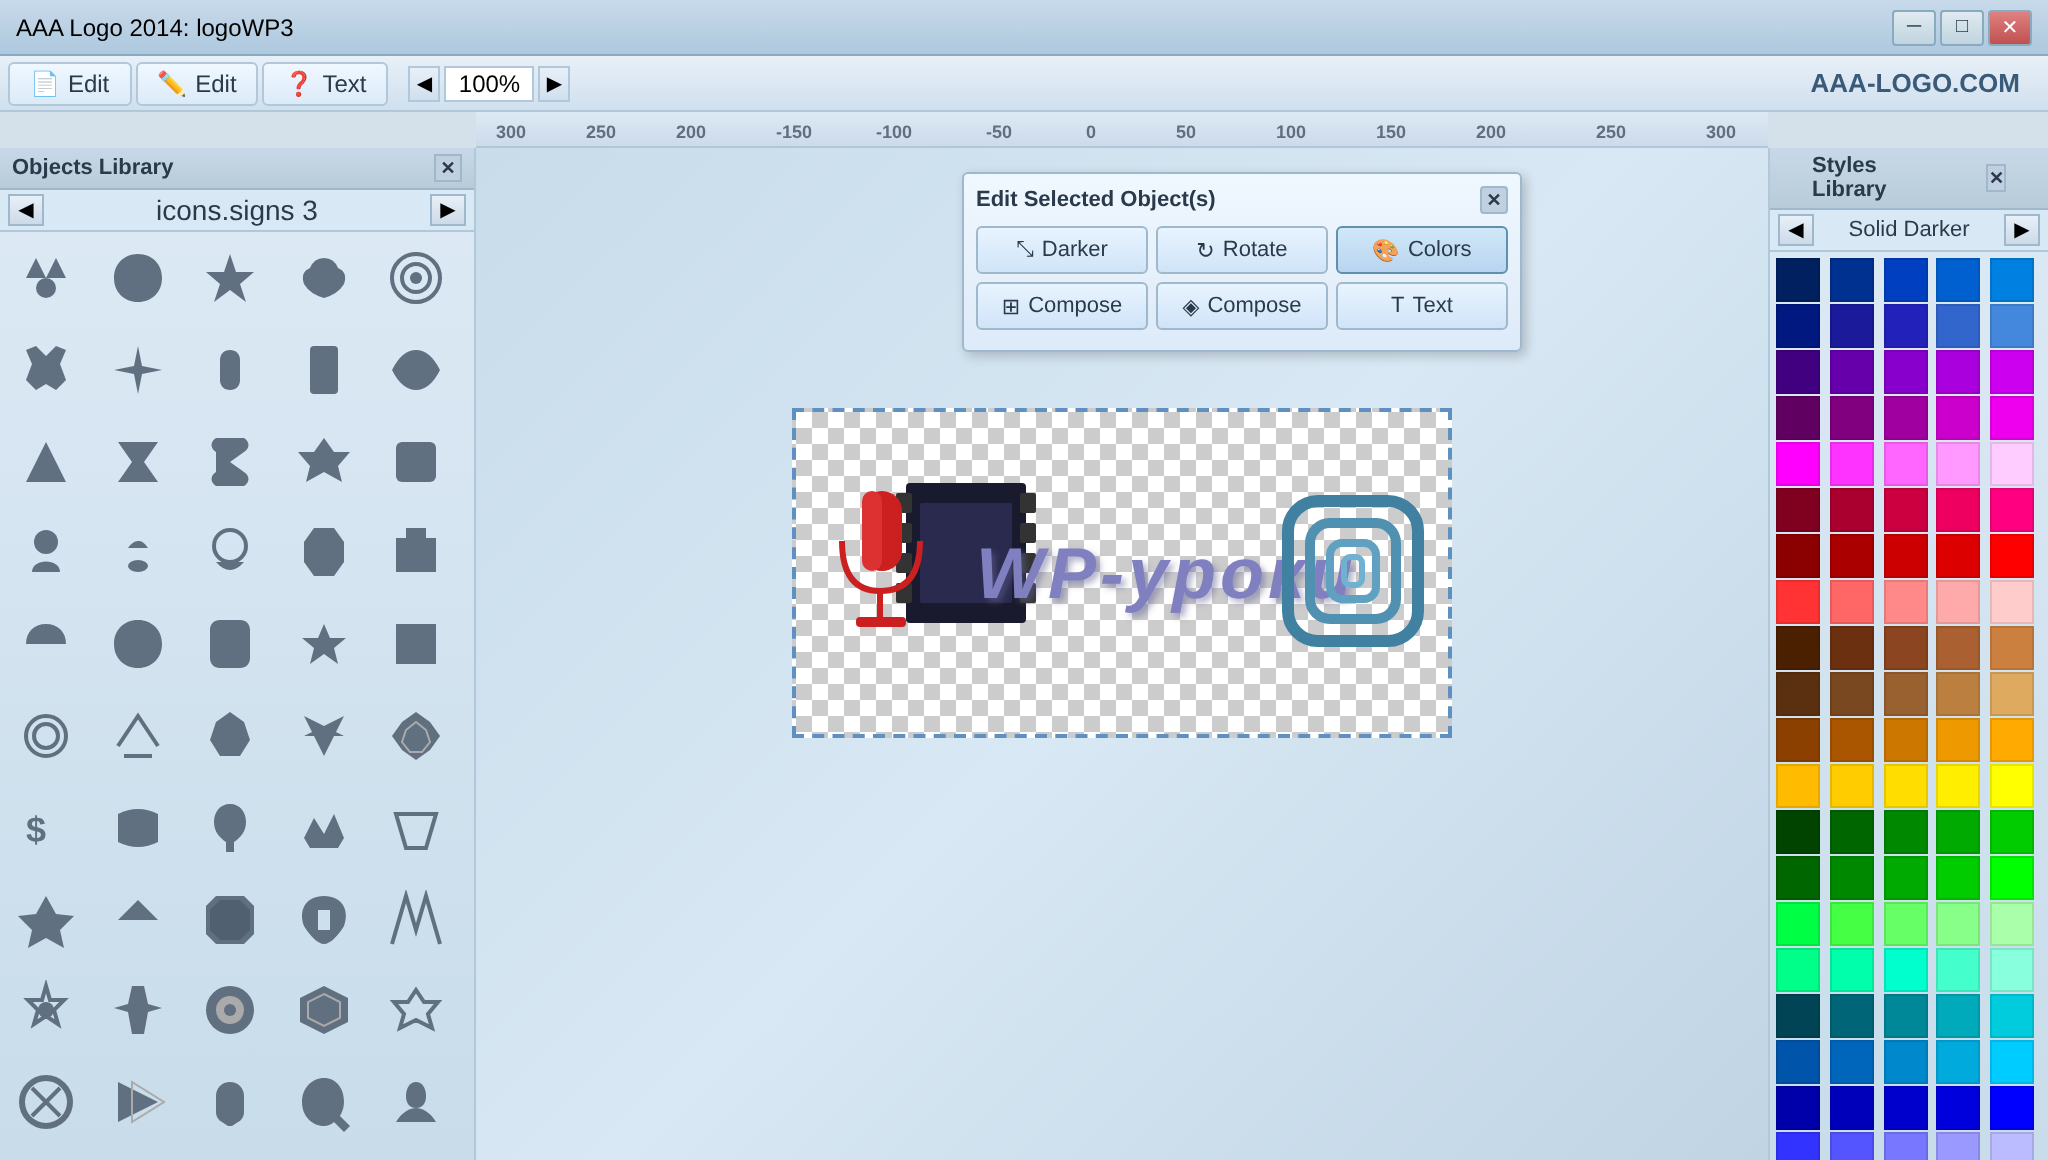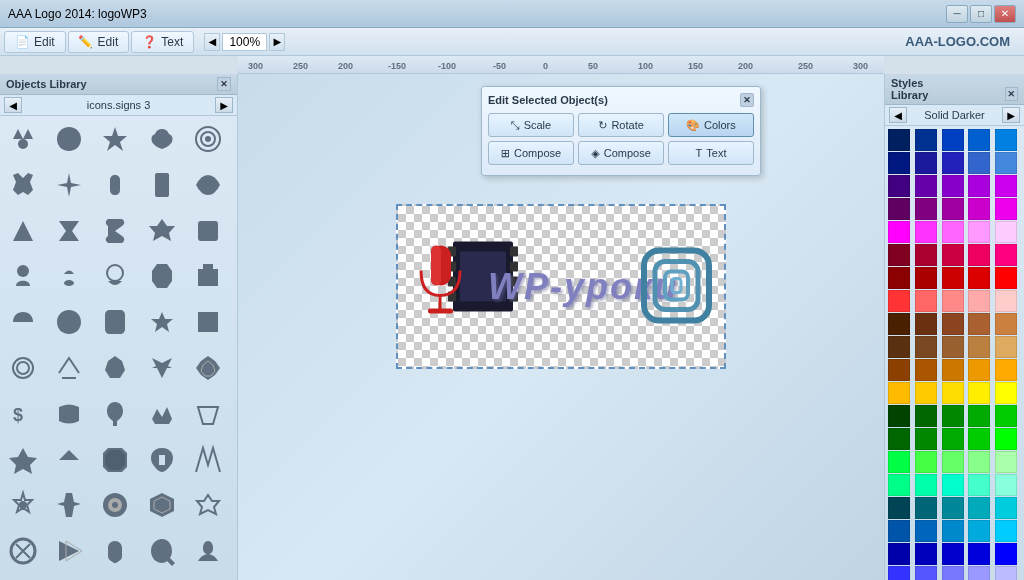--- a/index.html
+++ b/index.html
@@ -109,21 +109,21 @@
       background: #d8e8f4;
       border-bottom: 1px solid #b0c8da;
       justify-content: space-between;
     }
     .lib-nav-btn {
       width: 18px; height: 16px;
       background: linear-gradient(to bottom, #e8f0f8, #ccdae8);
       border: 1px solid #a0b8cc;
       cursor: pointer; font-size: 10px; display: flex; align-items: center; justify-content: center;
     }
-    #lib-title { font-size: 11px; color: #2a3a4a; }
+    #lib-title { font-size: 14px; color: #2a3a4a; }
     #objects-grid {
       display: grid;
       grid-template-columns: repeat(5, 1fr);
       gap: 2px;
       padding: 4px;
       overflow-y: auto;
       flex: 1;
     }
     .obj-item {
       width: 38px; height: 38px;
@@ -209,23 +209,23 @@
     #styles-library {
       width: 140px;
       background: linear-gradient(to bottom, #ddeaf5, #c8dcea);
       border-left: 1px solid #b0c8da;
       display: flex;
       flex-direction: column;
     }
     #styles-header {
       background: linear-gradient(to bottom, #c8d8e8, #b8ccd8);
       border-bottom: 1px solid #a0b8cc;
-      padding: 3px 6px;
+      padding: 3px 21px;
       font-size: 11px; font-weight: bold; color: #2a3a4a;
-      display: flex; align-items: flex-end; justify-content: space-between; gap: 44px;
+      display: flex; align-items: center; justify-content: space-between; gap: 44px;
     }
     #styles-nav {
       display: flex; align-items: center; justify-content: space-between;
       padding: 2px 4px;
       background: #d8e8f4;
       border-bottom: 1px solid #b0c8da;
     }
     #styles-nav-label { font-size: 11px; color: #2a3a4a; }
     #colors-grid {
       display: grid;
@@ -650,21 +650,21 @@
   <div id="canvas-area">
 
     <div id="edit-toolbar">
       <div id="edit-toolbar-header">
         <span>Edit Selected Object(s)</span>
         <div id="edit-toolbar-close">✕</div>
       </div>
       <div class="edit-btn-row">
         <button class="edit-btn">
           <span>⤡</span>
-          <span>Scale</span>
+          <span>Darker</span>
         </button>
         <button class="edit-btn">
           <span>↻</span>
           <span>Rotate</span>
         </button>
         <button class="edit-btn active">
           <span>🎨</span>
           <span>Colors</span>
         </button>
       </div>

